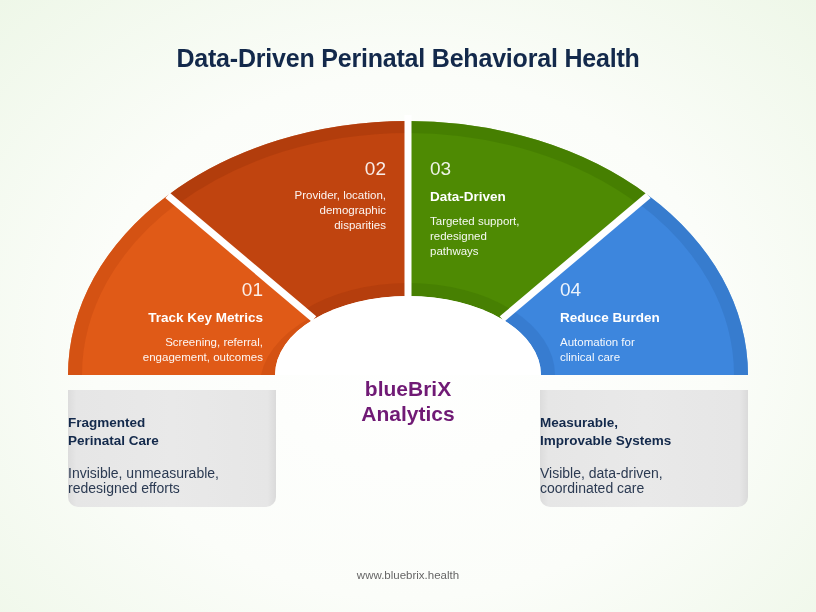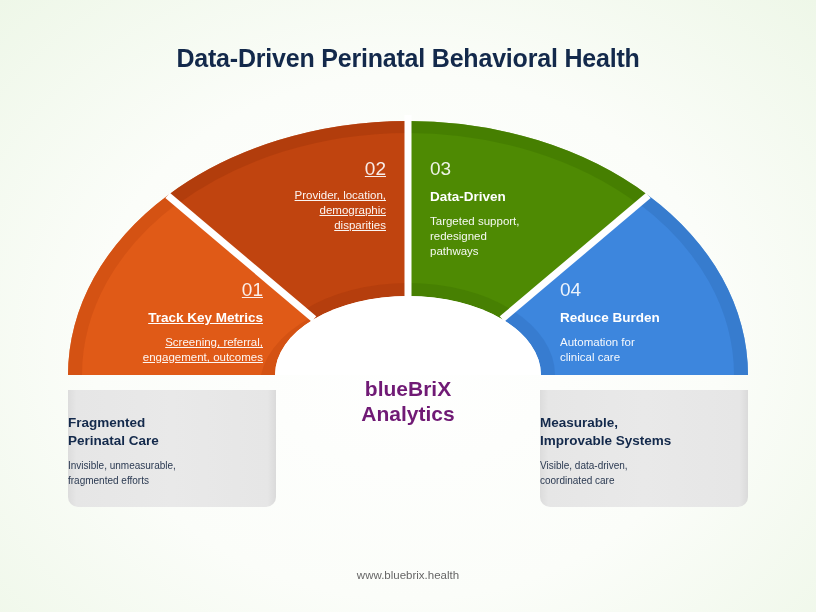--- a/index.html
+++ b/index.html
@@ -11,34 +11,34 @@
   }
   .title {
     position: absolute; left: 0; top: 44px; width: 816px; text-align: center;
     font-size: 25px; font-weight: bold; color: #13294b; letter-spacing: -0.2px;
   }
   svg.arc { position: absolute; left: 0; top: 0; }
   .seg-text { position: absolute; color: #fff; }
   .seg-num { font-size: 19px; font-weight: normal; opacity: 0.9; line-height: 22px; }
   .seg-title { font-size: 13.5px; font-weight: bold; line-height: 18px; margin-top: 8px; }
   .seg-desc { font-size: 11.5px; line-height: 15px; margin-top: 8px; opacity: 0.95; }
-  .right { text-align: right; text-decoration: underline; }
+  .right { text-align: right; }
   .left { text-align: left; }
   .center-label {
     position: absolute; left: 308px; top: 376px; width: 200px; text-align: center;
     font-size: 21px; font-weight: bold; line-height: 25px; color: #701a75;
   }
   .box {
     position: absolute; top: 390px; width: 208px; height: 117px;
     background: linear-gradient(90deg, #dcdcdc 0%, #e6e6e6 4%, #e9e9e9 50%, #e6e6e6 96%, #dadada 100%);
     border-radius: 0 0 10px 10px;
     text-align: left;
   }
   .box-title { margin-top: 24px; font-size: 13.5px; font-weight: bold; line-height: 18px; color: #13294b; }
-  .box-desc { margin-top: 8px; font-size: 10px; line-height: 15px; color: #2b3a52; }
+  .box-desc { margin-top: 16px; font-size: 14px; line-height: 15px; color: #2b3a52; }
   .footer {
     position: absolute; left: 0; top: 569px; width: 816px; text-align: center;
     font-size: 11.5px; color: #666; 
   }
 </style>
 </head>
 <body>
 
 <div class="title">Data-Driven Perinatal Behavioral Health</div>
 
@@ -111,21 +111,21 @@
   <div>Analytics</div>
 </div>
 
 <div class="box" style="left:68px;">
   <div class="box-title">
     <div>Fragmented</div>
     <div>Perinatal Care</div>
   </div>
   <div class="box-desc">
     <div>Invisible, unmeasurable,</div>
-    <div>fragmented efforts</div>
+    <div>redesigned efforts</div>
   </div>
 </div>
 
 <div class="box" style="left:540px;">
   <div class="box-title">
     <div>Measurable,</div>
     <div>Improvable Systems</div>
   </div>
   <div class="box-desc">
     <div>Visible, data-driven,</div>

